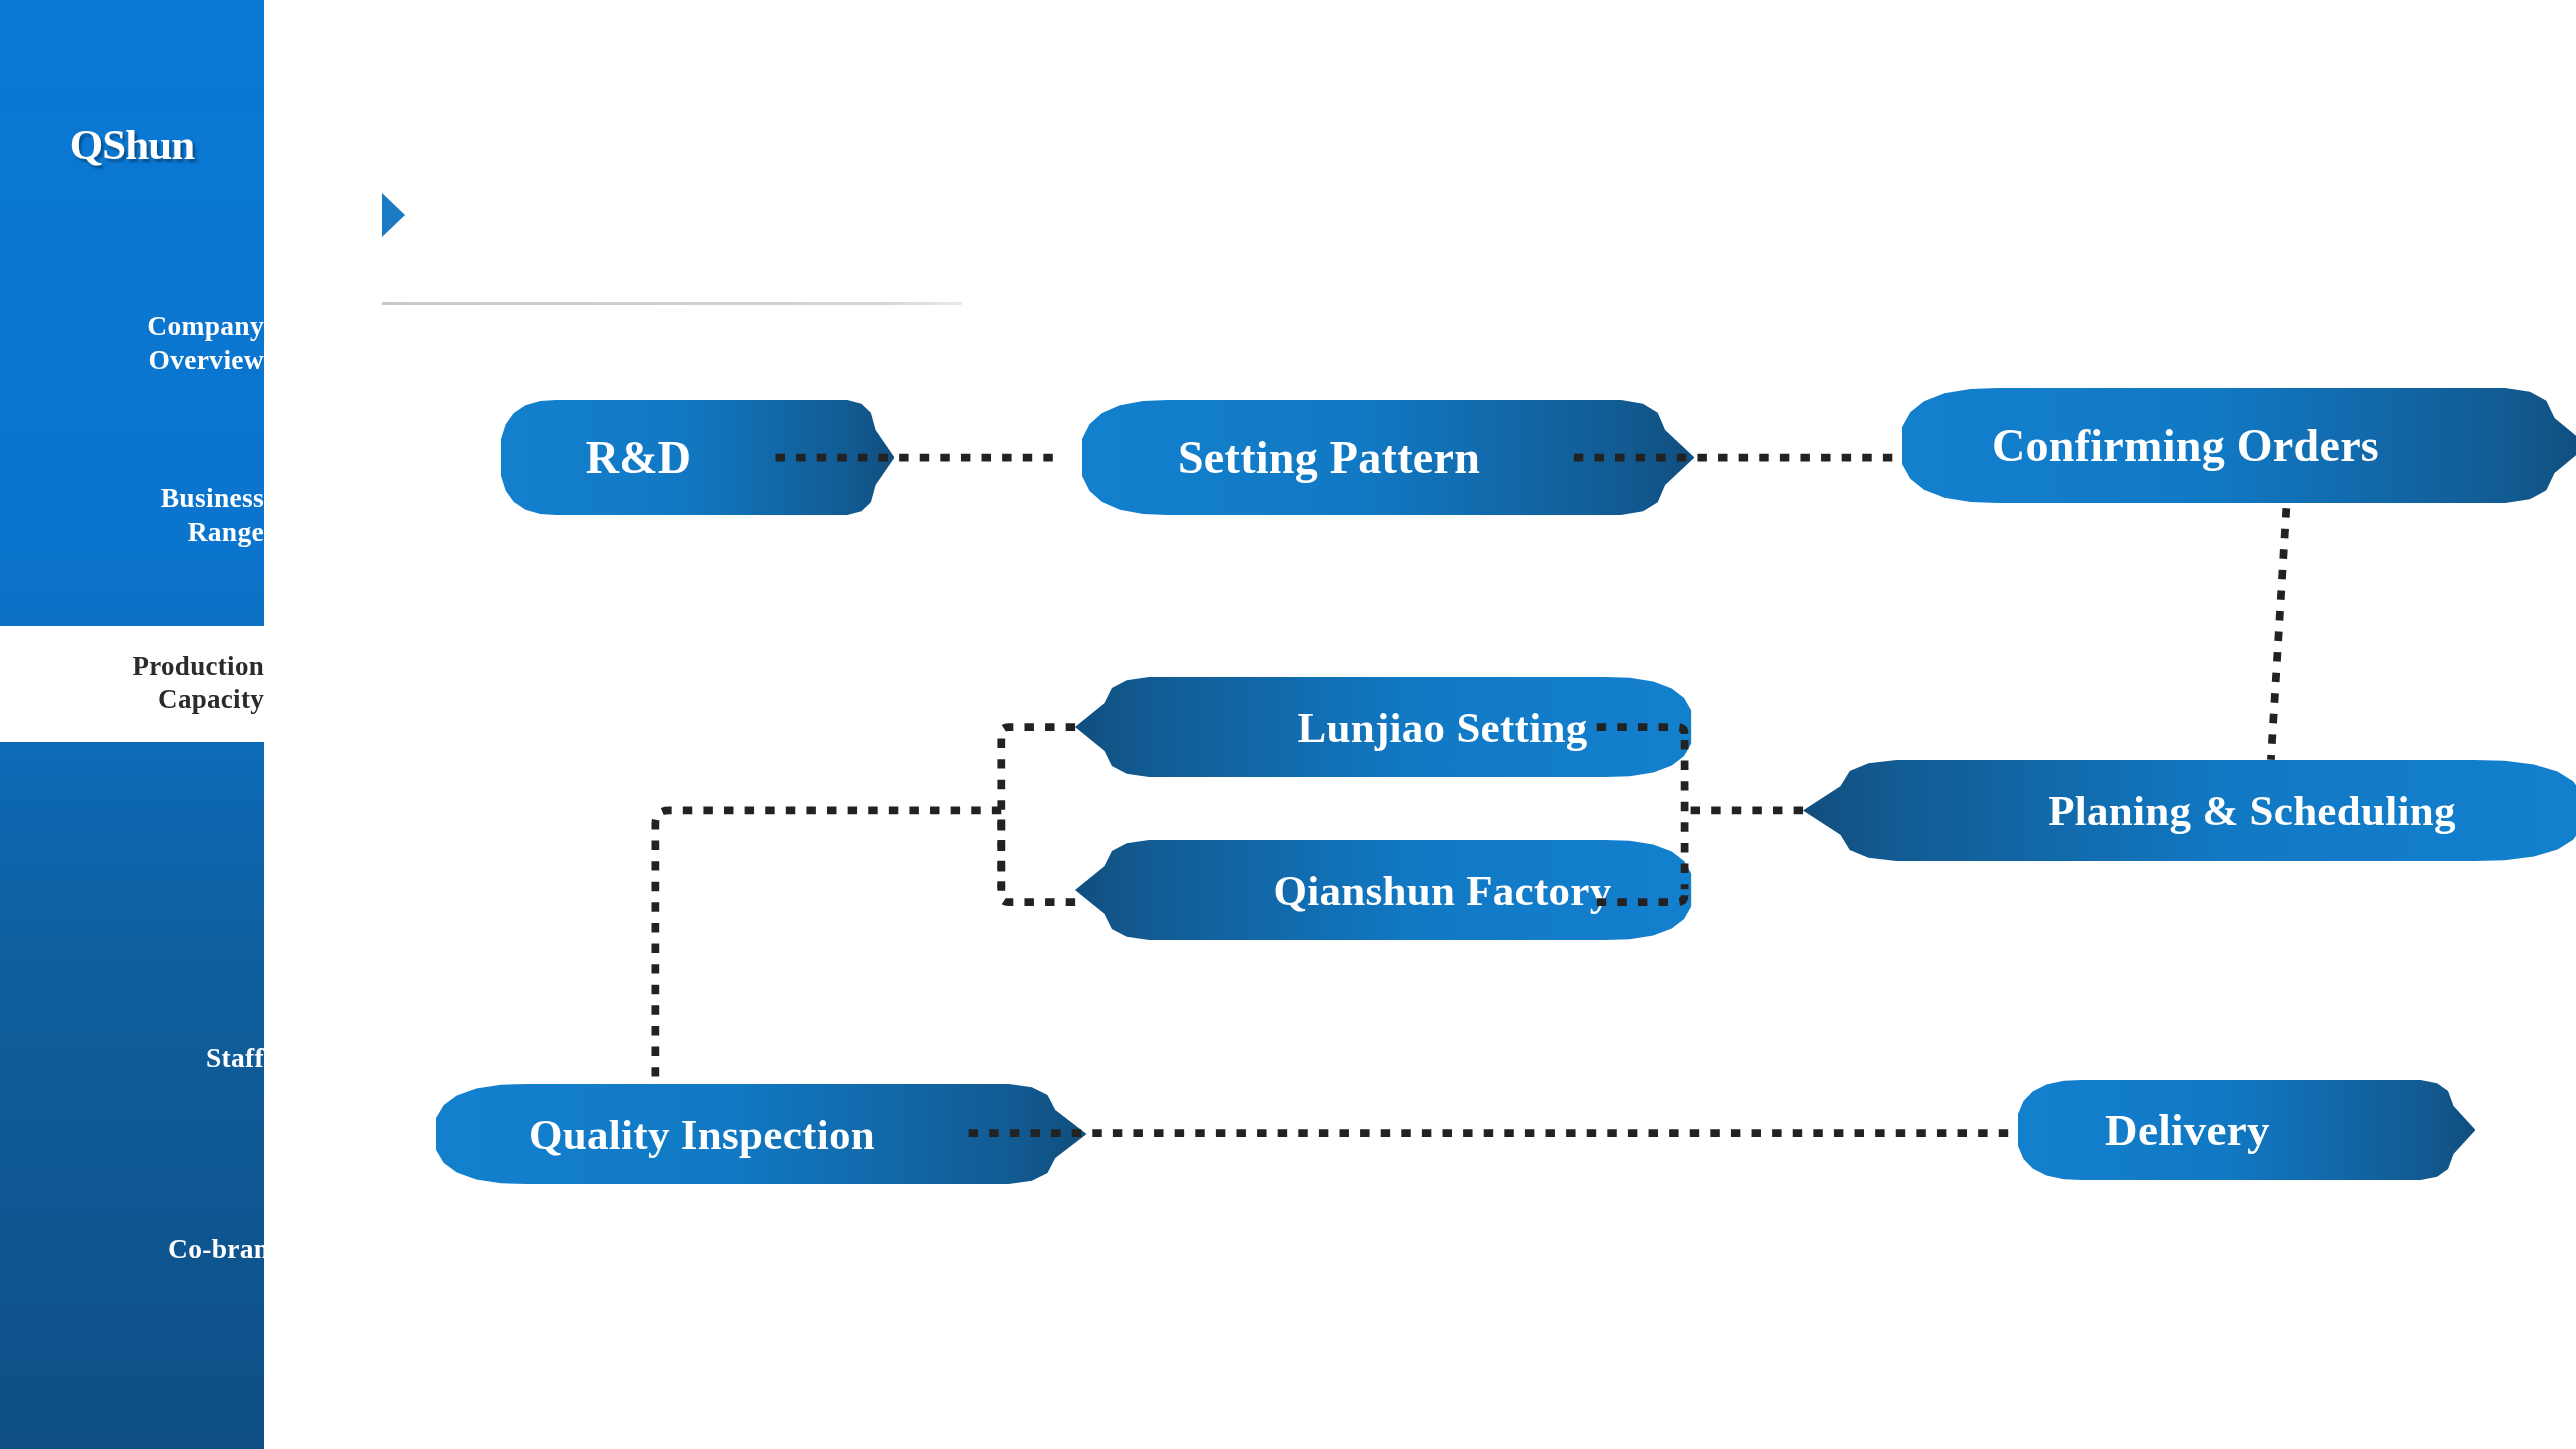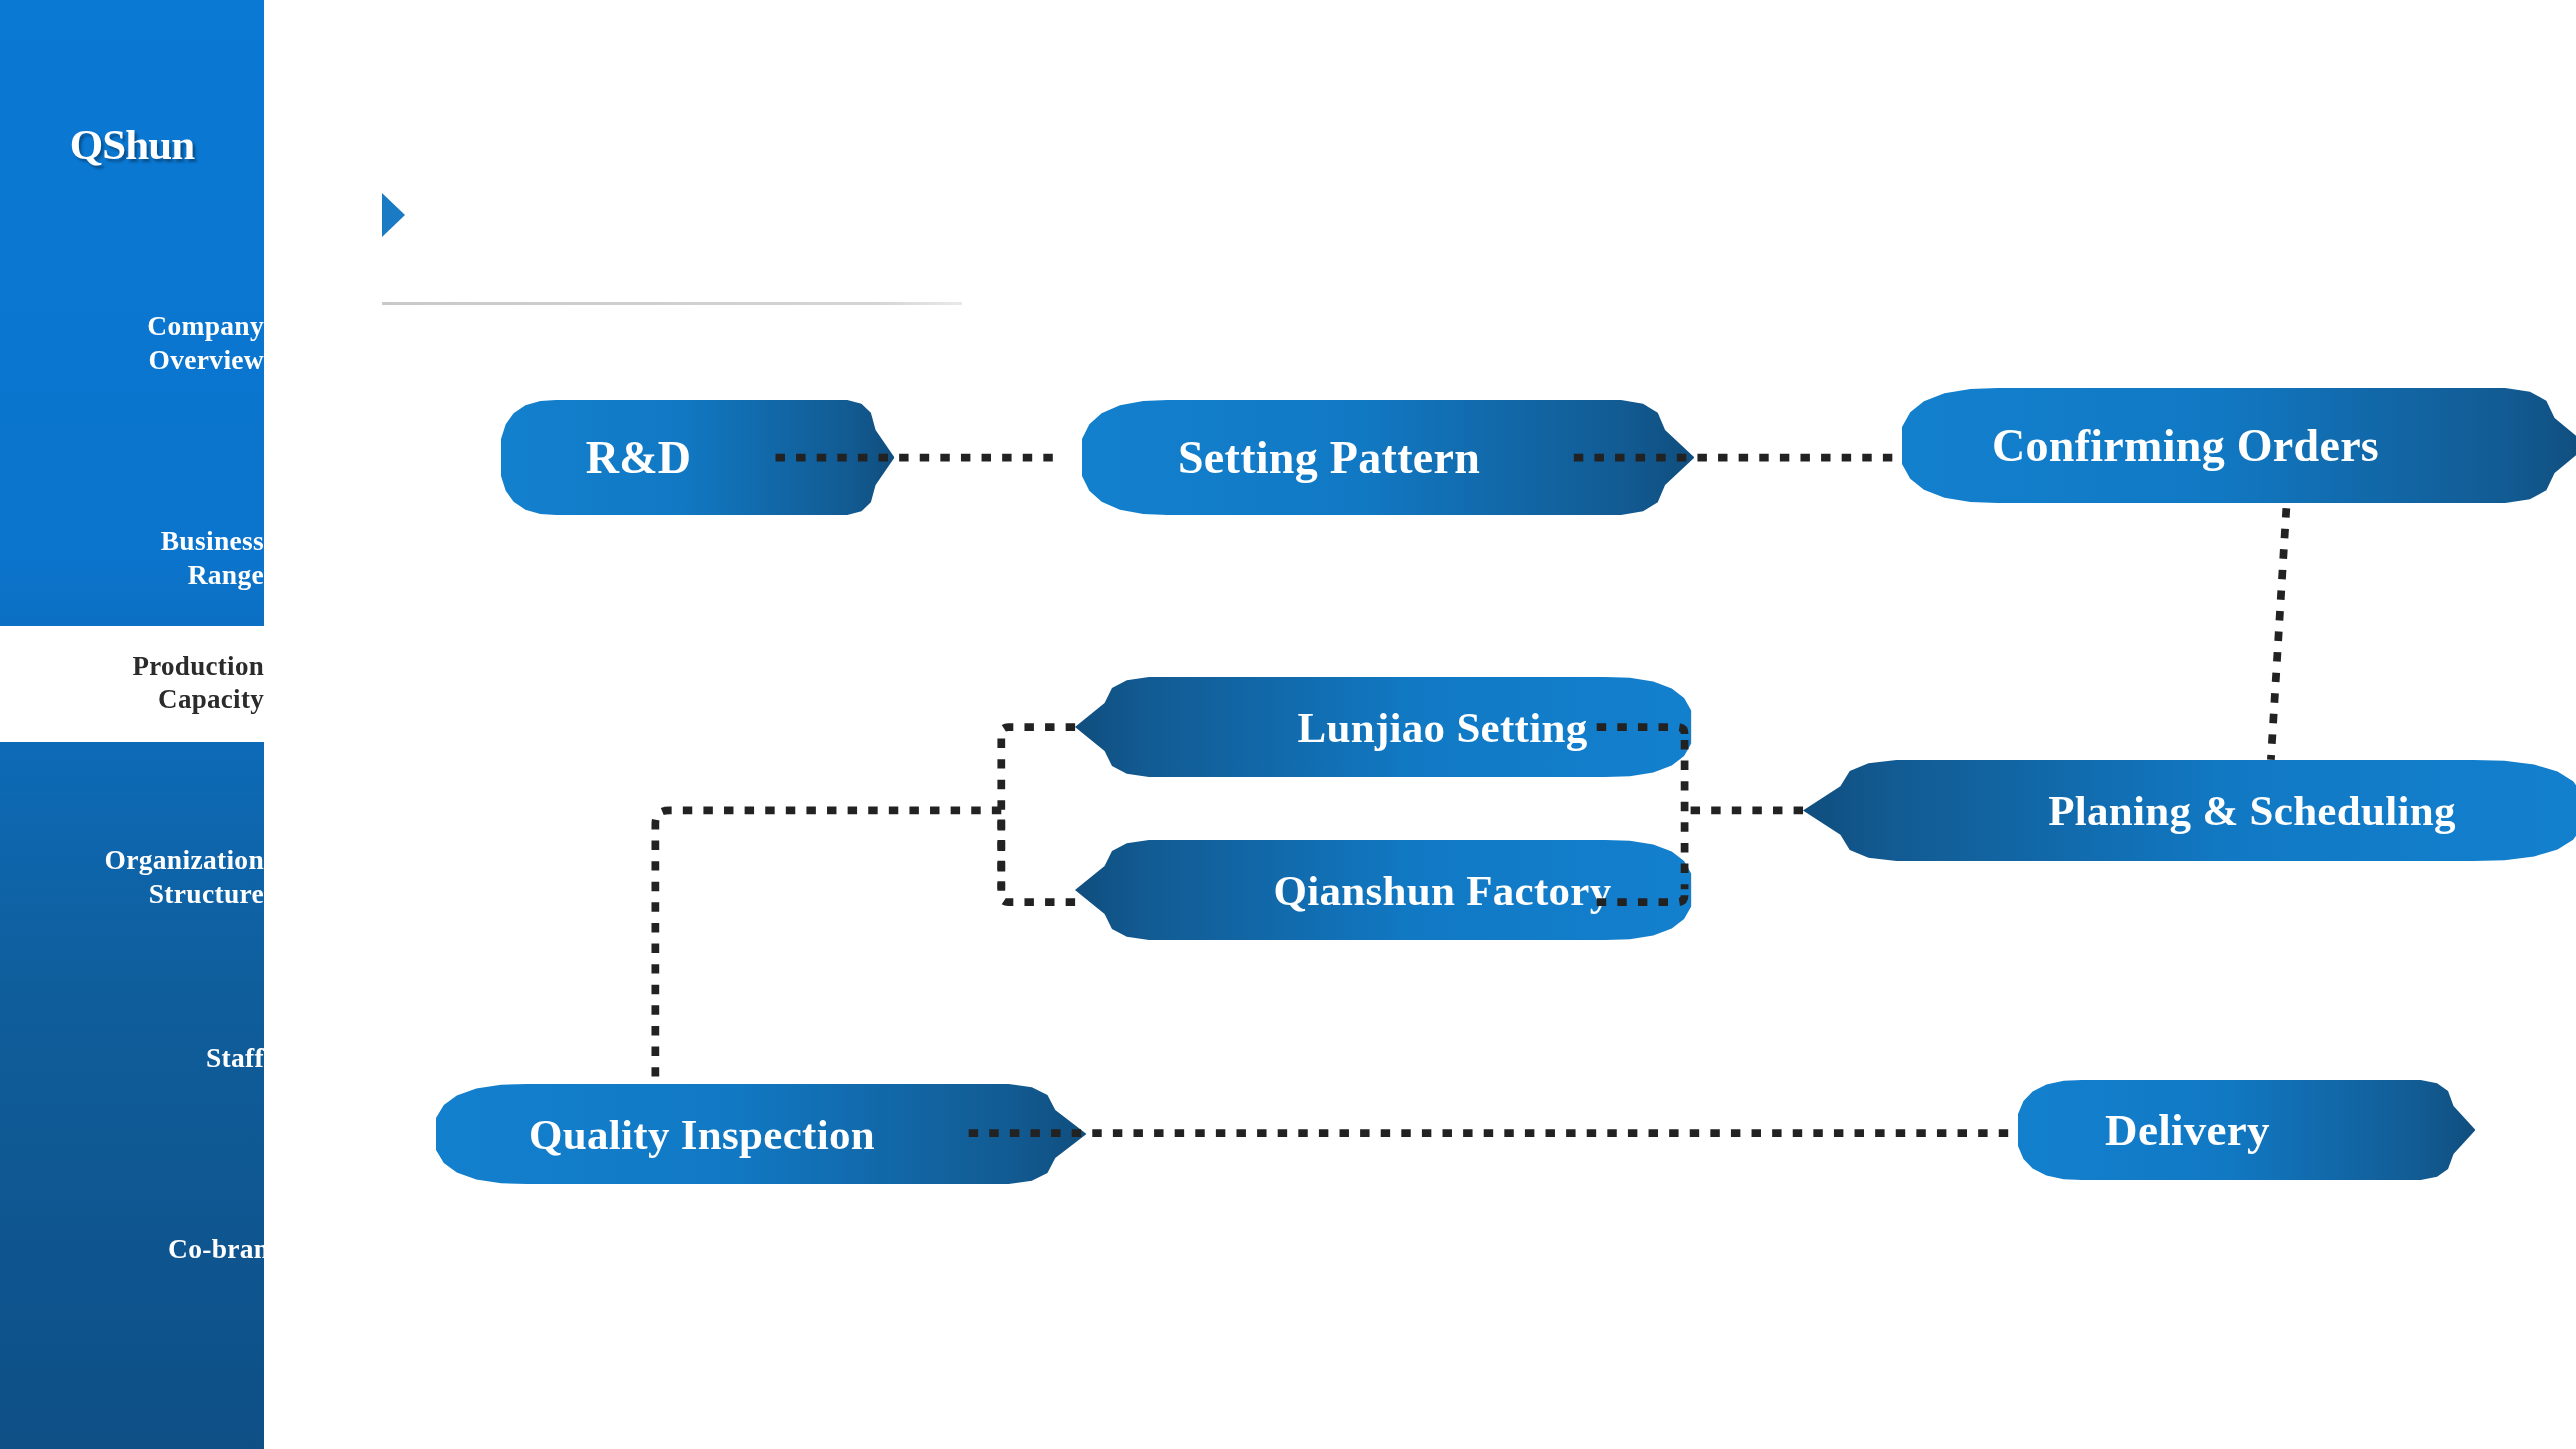--- a/index.html
+++ b/index.html
@@ -53,21 +53,21 @@
     letter-spacing: 0.3px;
   }
   .side-item.active {
     color: #2b2b2b;
     background: #ffffff;
     padding: 24px 0 26px 0;
     text-shadow: none;
     font-size: 27px;
   }
   #side-company   { top: 309px; }
-  #side-business  { top: 481px; margin-top: 43px; }
+  #side-business  { top: 481px; }
   #side-production{ top: 626px; }
   #side-organization { top: 843px; }
   #side-staff     { top: 1041px; }
   #side-cobrands  { top: 1232px; padding-left: 32px; }
 
   
   #title-block {
     position: absolute;
     left: 382px;
     top: 193px;
@@ -193,23 +193,20 @@
 
   <div class="side-item" id="side-company">
     <span>Company<br>Overview</span>
   </div>
   <div class="side-item" id="side-business">
     <span>Business<br>Range</span>
   </div>
   <div class="side-item active" id="side-production">
     <span>Production<br>Capacity</span>
   </div>
-  <div class="side-item" id="side-organization">
-    <span>Organization<br>Structure</span>
-  </div>
   <div class="side-item" id="side-staff">
     <span>Staff</span>
   </div>
   <div class="side-item" id="side-cobrands">
     <span>Co-brands</span>
   </div>
 </nav>
 
 <header id="title-block">
   <div id="title-row">

